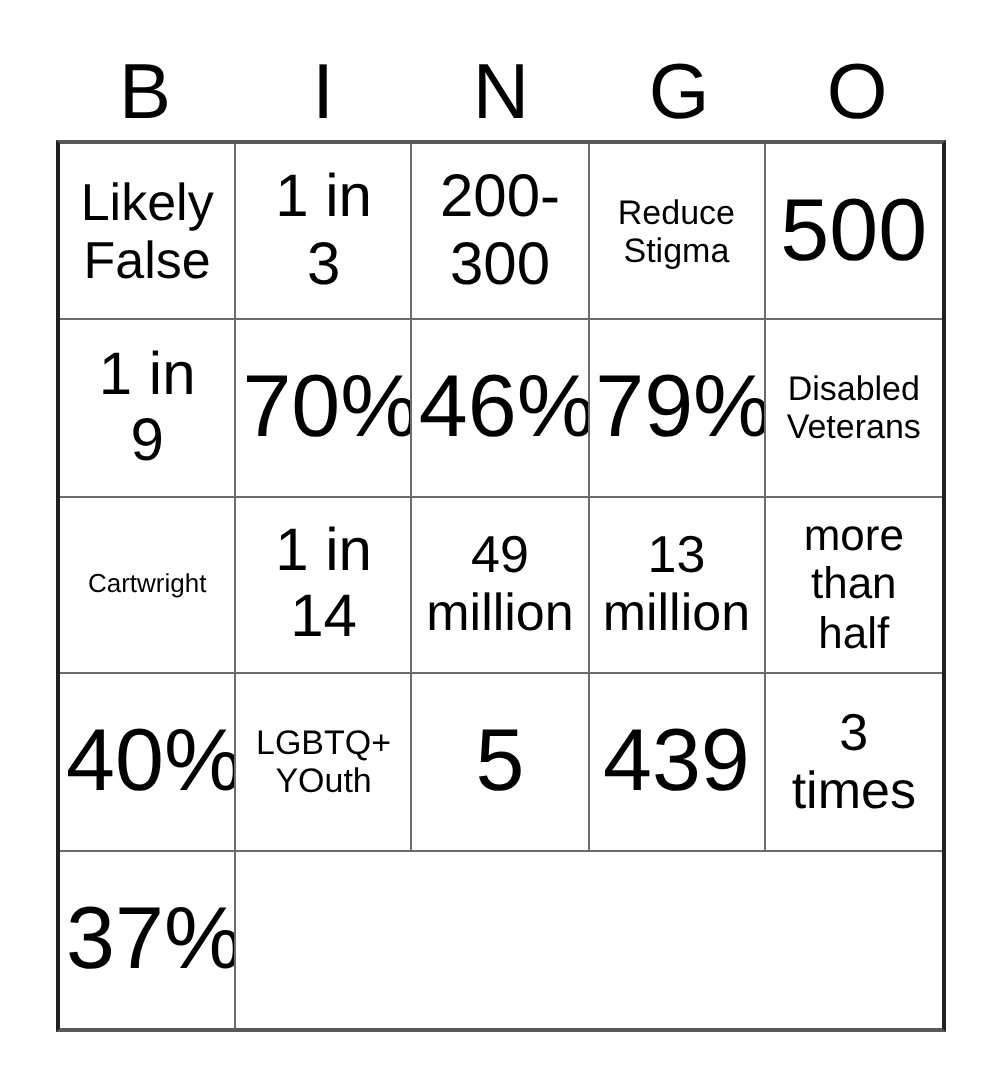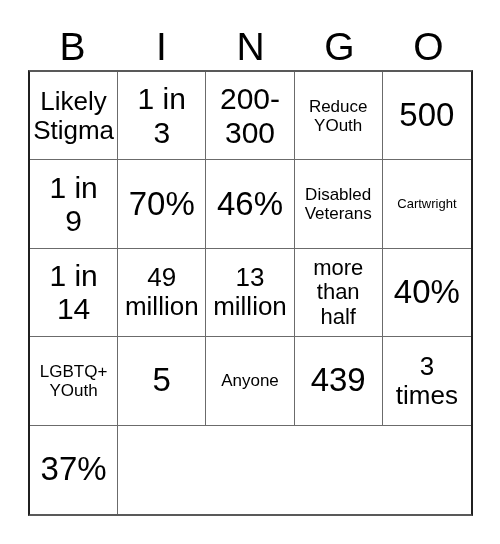--- a/index.html
+++ b/index.html
@@ -80,21 +80,21 @@
 
   .cell-text {
     display: block;
     width: 100%;
     line-height: 1.12;
     white-space: pre-line;
     word-break: normal;
   }
 
   
-  .sz-xl  { font-size: 33px; }
+  .sz-xl  { font-size: 44px; }
   .sz-lg  { font-size: 30px; }
   .sz-md  { font-size: 26px; }
   .sz-sm  { font-size: 22px; }
   .sz-xs  { font-size: 17px; }
   .sz-xxs { font-size: 13px; }
 </style>
 </head>
 <body>
 
 <div class="card">
@@ -103,46 +103,49 @@
       <div class="header-cell">B</div>
       <div class="header-cell">I</div>
       <div class="header-cell">N</div>
       <div class="header-cell">G</div>
       <div class="header-cell">O</div>
     </div>
 
   <div class="grid">
       <div class="cell">
         <span class="cell-text sz-md">Likely
-Stigma</span>
+False</span>
       </div>
       <div class="cell">
         <span class="cell-text sz-lg">1 in
 3</span>
       </div>
       <div class="cell">
         <span class="cell-text sz-lg">200-
 300</span>
       </div>
       <div class="cell">
         <span class="cell-text sz-xs">Reduce
-YOuth</span>
+Stigma</span>
       </div>
       <div class="cell">
         <span class="cell-text sz-xl">500</span>
       </div>
       <div class="cell">
         <span class="cell-text sz-lg">1 in
 9</span>
       </div>
       <div class="cell">
         <span class="cell-text sz-xl">70%</span>
       </div>
       <div class="cell">
         <span class="cell-text sz-xl">46%</span>
+      </div>
+      <div class="cell">
+        <span class="cell-text sz-xl">79%</span>
       </div>
       <div class="cell">
         <span class="cell-text sz-xs">Disabled
 Veterans</span>
       </div>
       <div class="cell">
         <span class="cell-text sz-xxs">Cartwright</span>
       </div>
       <div class="cell">
         <span class="cell-text sz-lg">1 in
@@ -165,23 +168,20 @@
         <span class="cell-text sz-xl">40%</span>
       </div>
       <div class="cell">
         <span class="cell-text sz-xs">LGBTQ+
 YOuth</span>
       </div>
       <div class="cell">
         <span class="cell-text sz-xl">5</span>
       </div>
       <div class="cell">
-        <span class="cell-text sz-xs">Anyone</span>
-      </div>
-      <div class="cell">
         <span class="cell-text sz-xl">439</span>
       </div>
       <div class="cell">
         <span class="cell-text sz-md">3
 times</span>
       </div>
       <div class="cell">
         <span class="cell-text sz-xl">37%</span>
       </div>
     </div>

